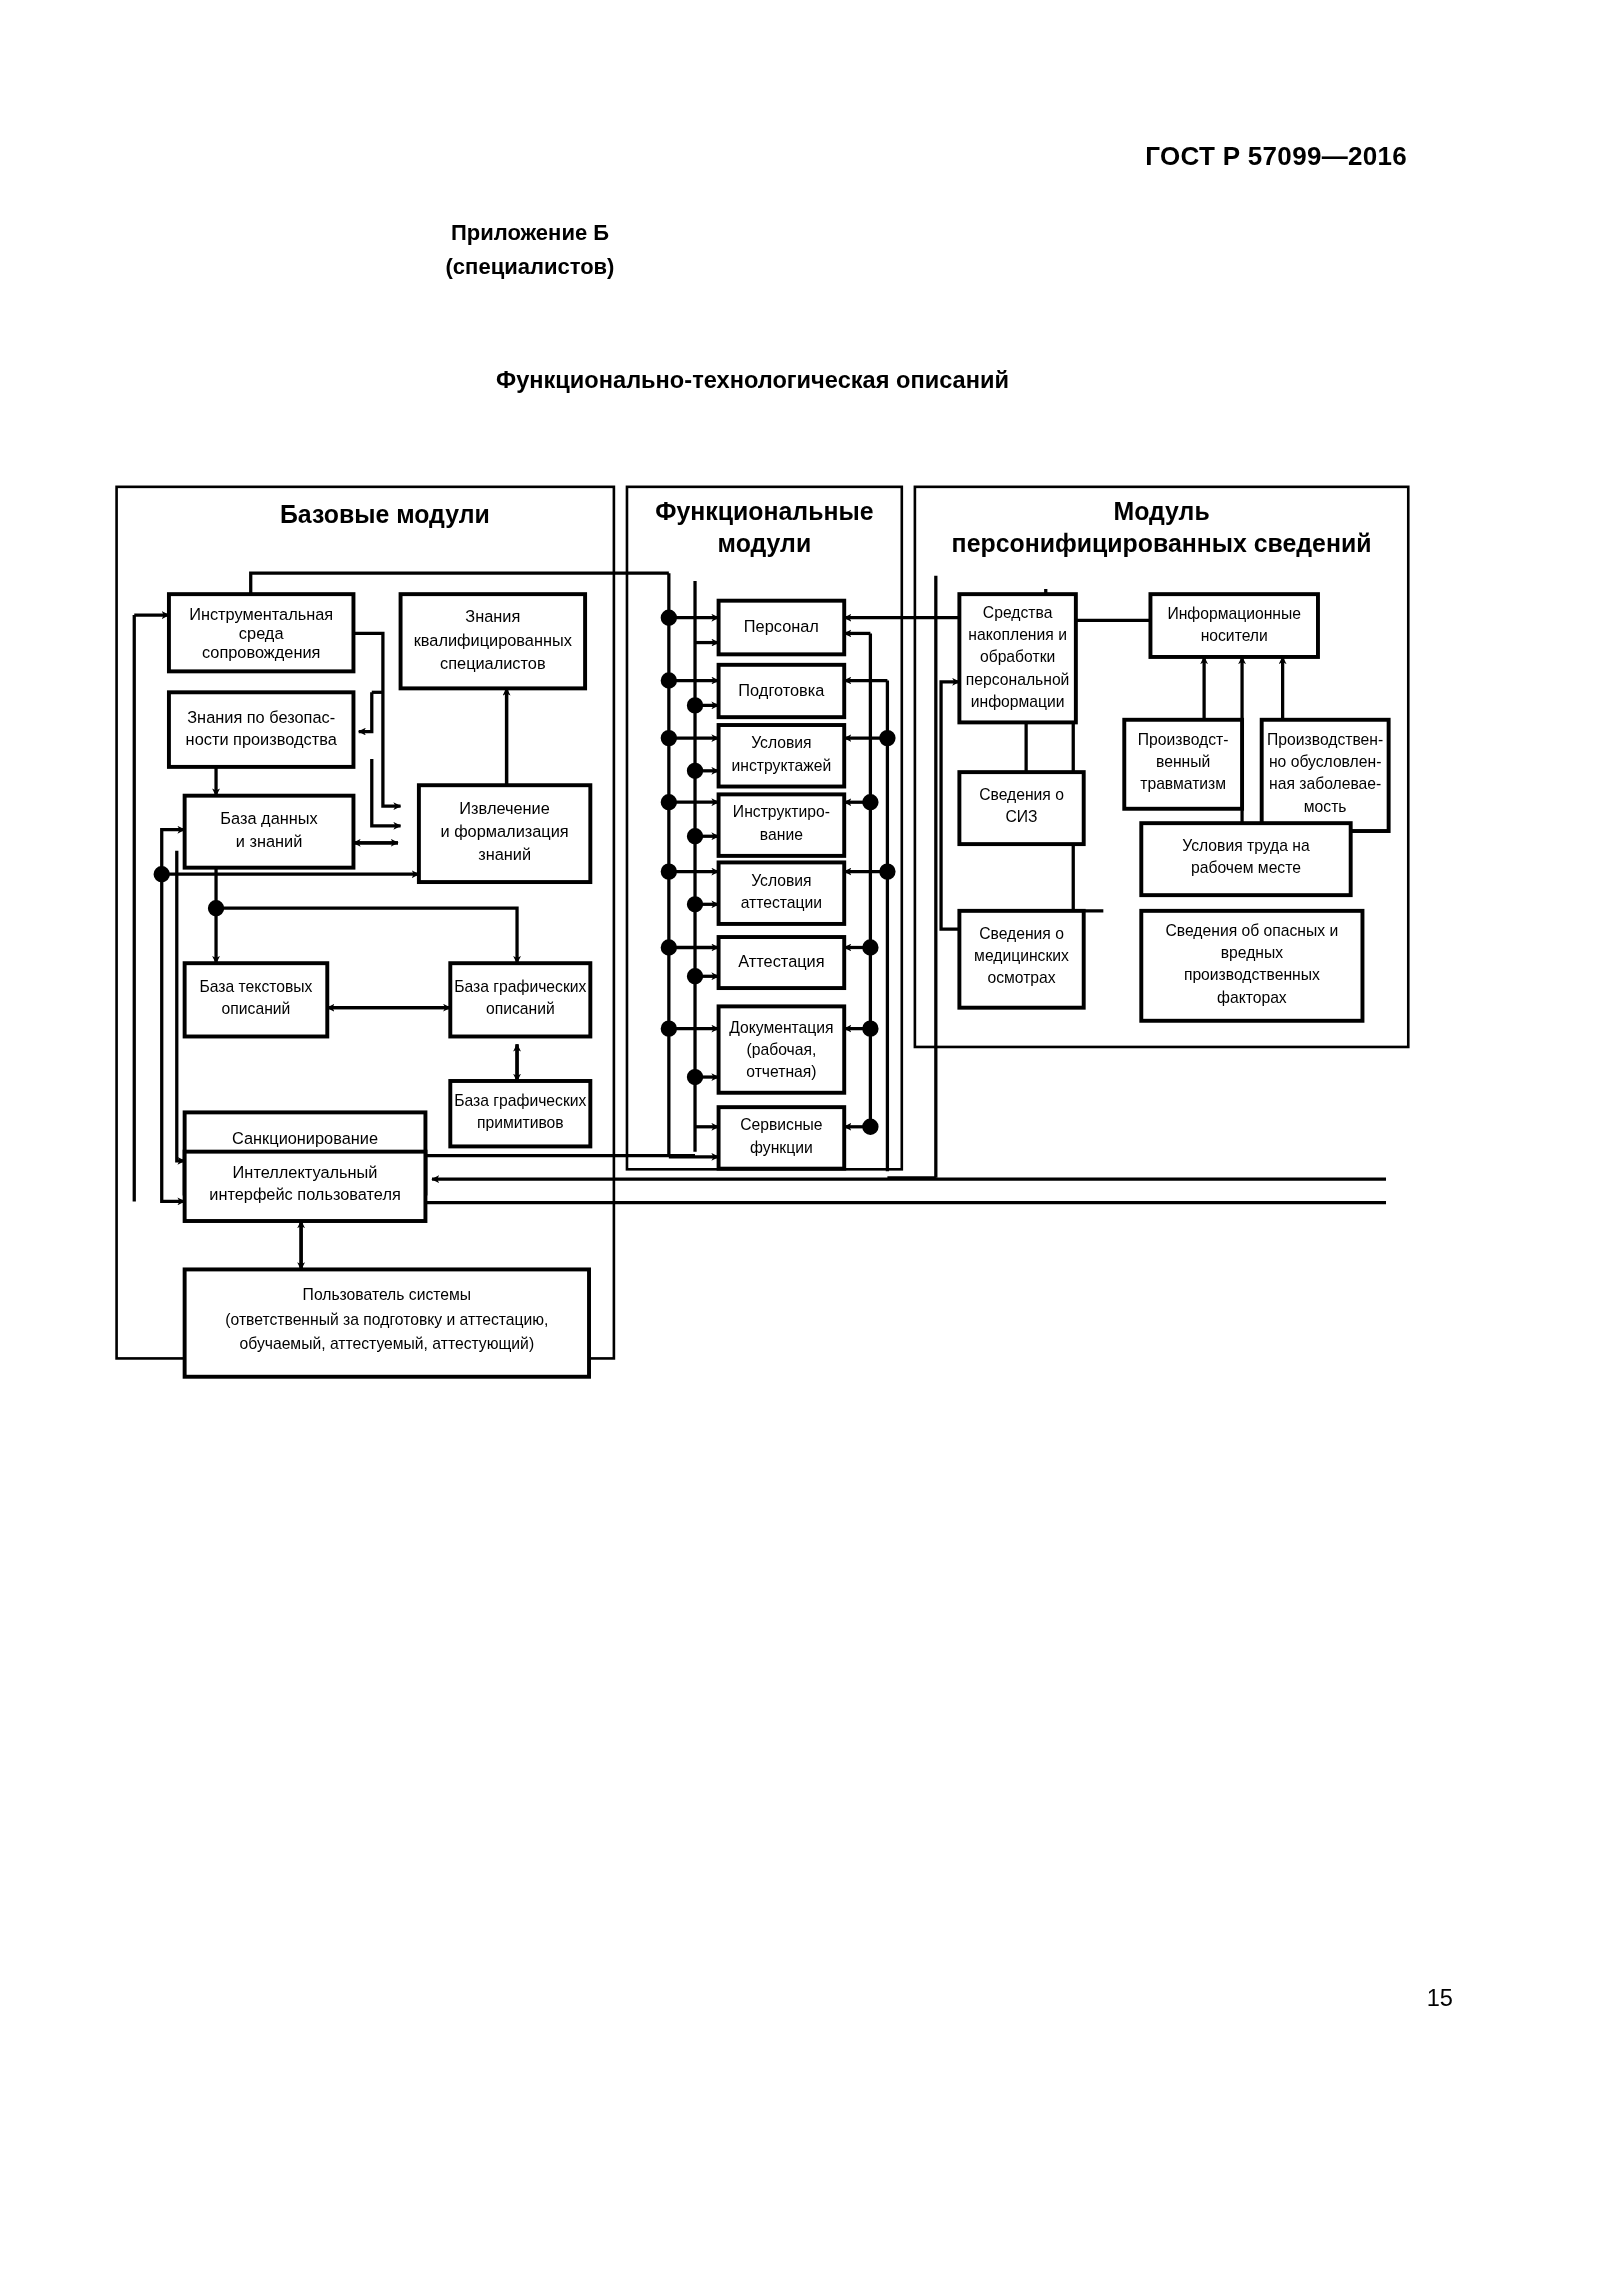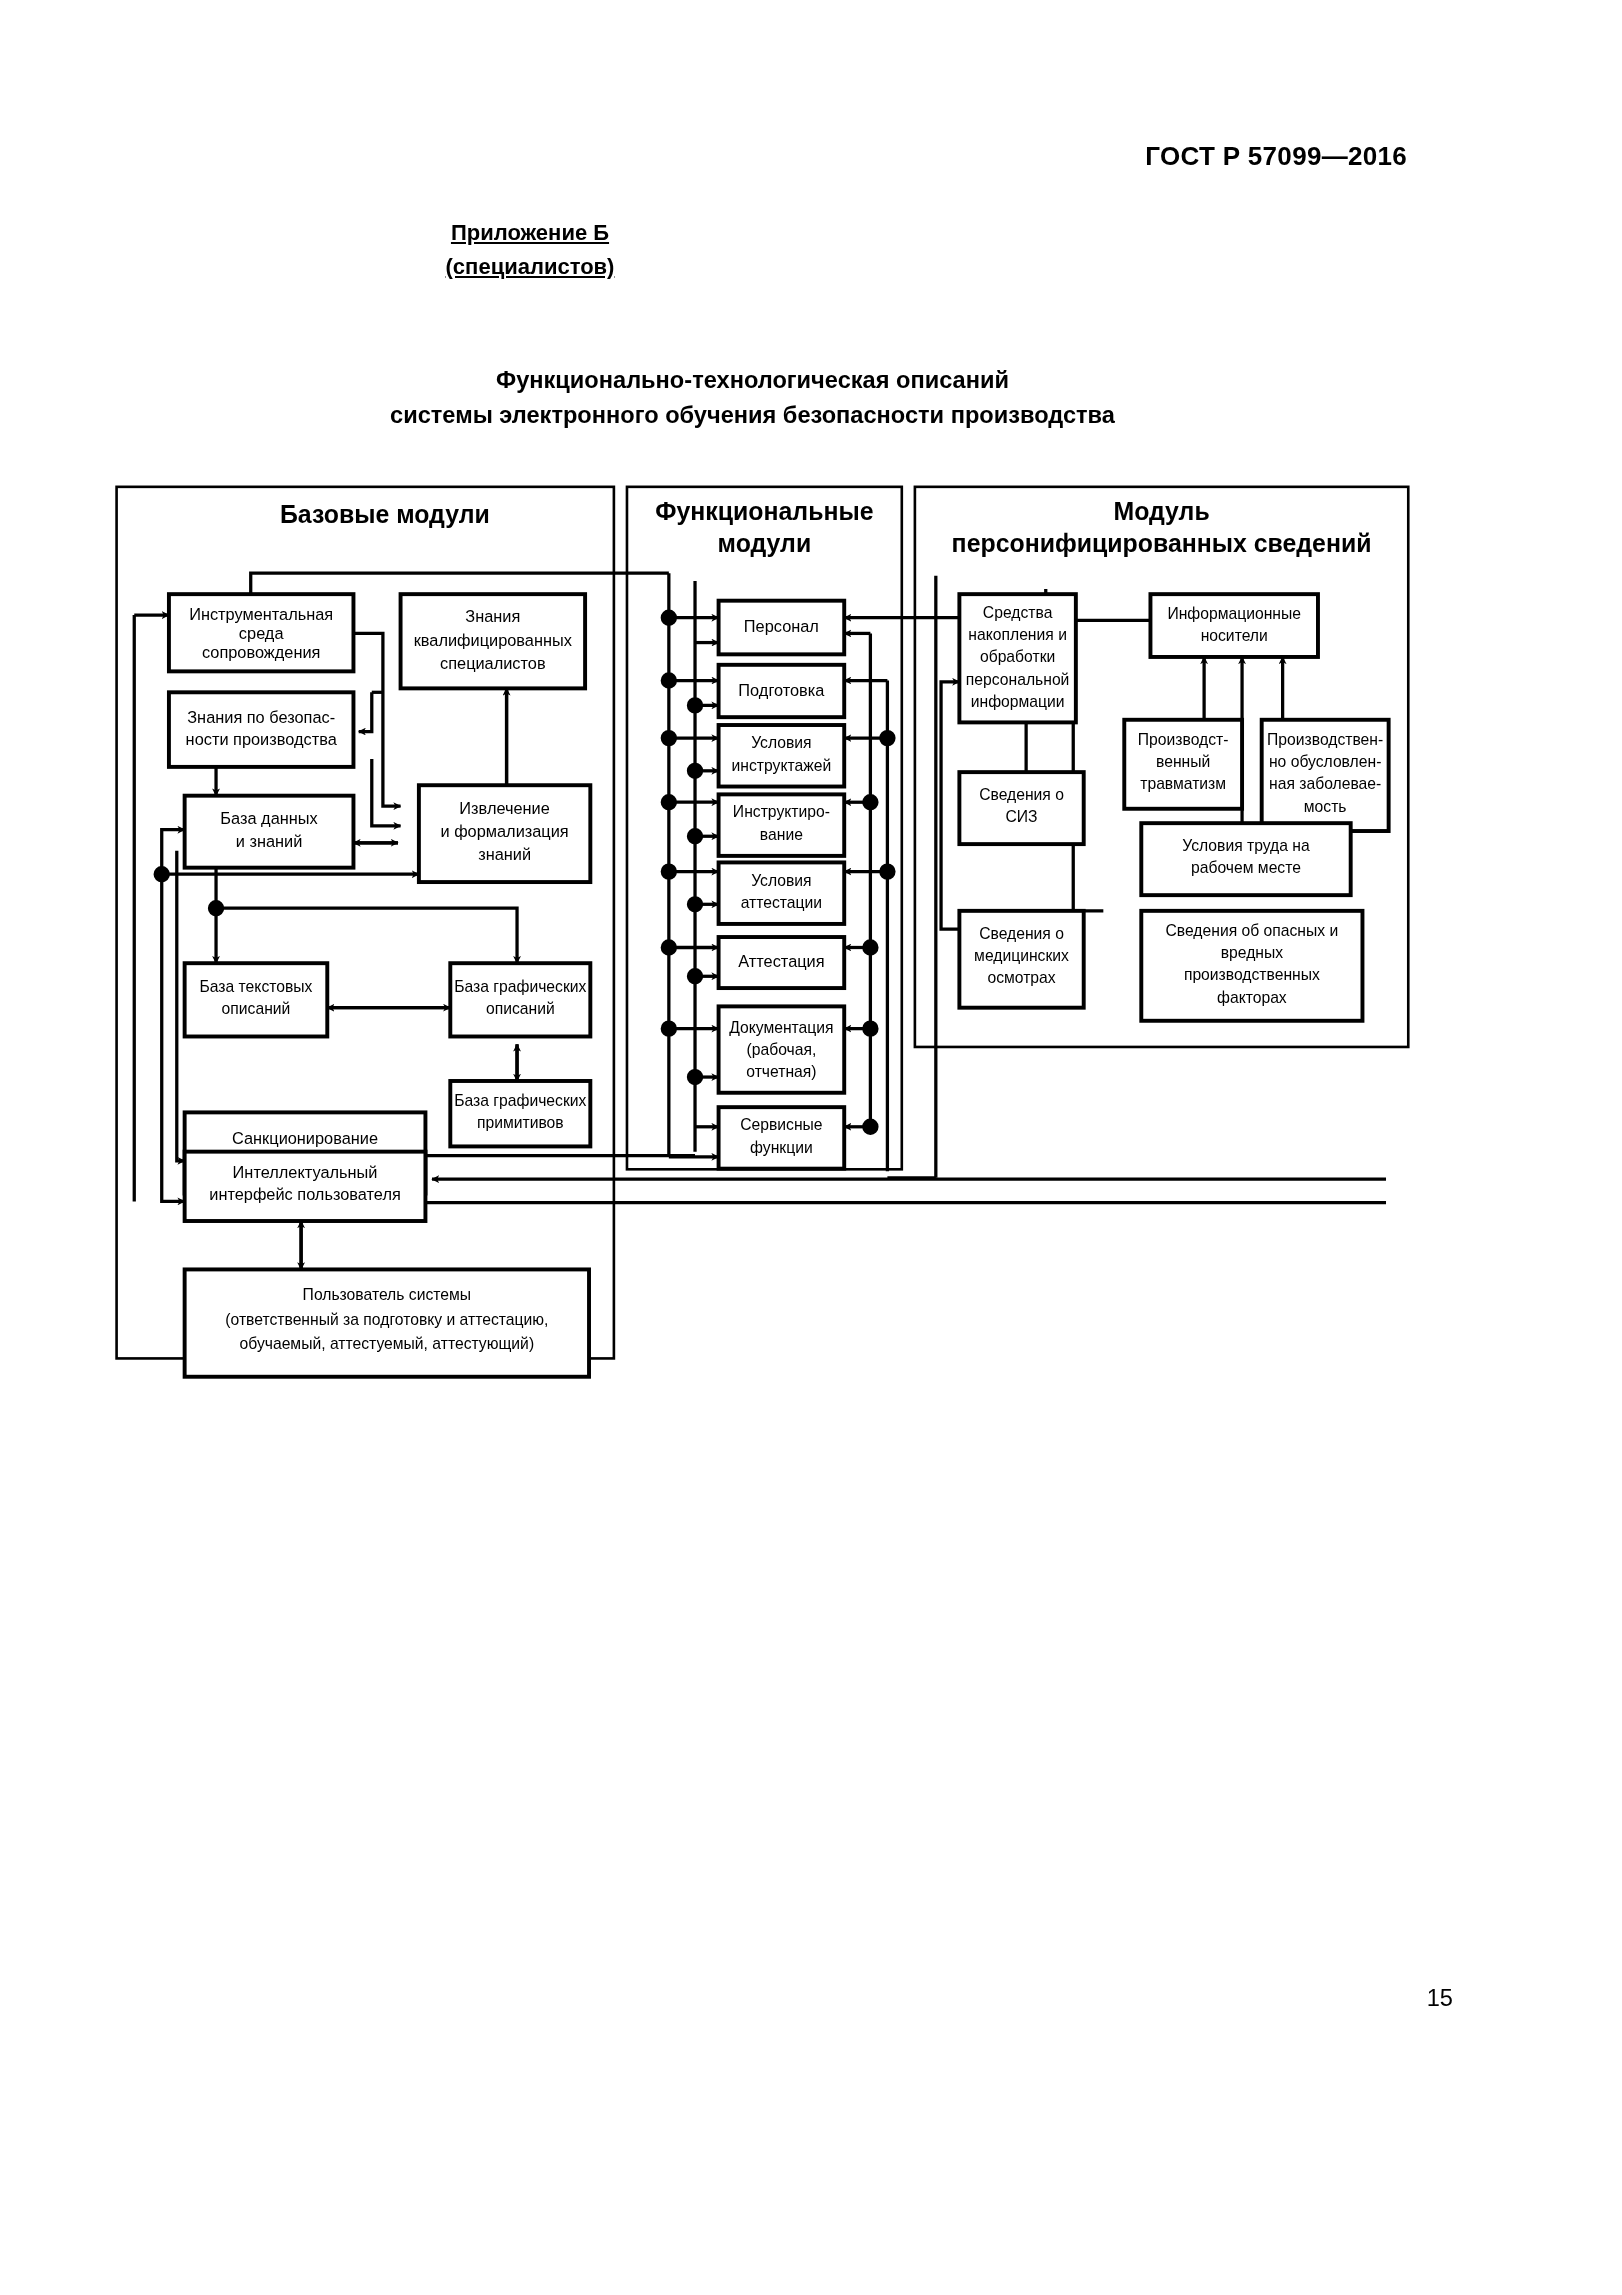--- a/index.html
+++ b/index.html
@@ -11,21 +11,21 @@
   }
   .page{position:absolute;inset:0;}
 
   .doc-header{
     position:absolute;top:141px;right:216px;
     font-size:26px;font-weight:700;letter-spacing:0.3px;white-space:nowrap;
   }
 
   .annex{
     position:absolute;top:216px;left:0;width:1060px;
-    text-align:center;font-size:22px;font-weight:700;line-height:1.55;text-decoration:underline;
+    text-align:center;font-size:22px;font-weight:700;line-height:1.55;
   }
   .annex div{white-space:nowrap;}
 
   .fig-title{
     position:absolute;top:363px;left:0;width:1505px;
     text-align:center;font-size:23.6px;font-weight:700;line-height:1.5;
   }
   .fig-title div{white-space:nowrap;}
 
   .diagram{position:absolute;left:0;top:0;width:1578px;height:1505px;}
@@ -58,21 +58,20 @@
 
   <div class="doc-header">ГОСТ Р 57099—2016</div>
 
   <div class="annex">
     <div>Приложение Б</div>
     <div>(специалистов)</div>
   </div>
 
   <div class="fig-title">
     <div>Функционально-технологическая описаний</div>
-    <div>системы электронного обучения безопасности производства</div>
   </div>
 
   <div class="diagram">
   <svg width="1623" height="1505" viewBox="0 0 2480 2300" xmlns="http://www.w3.org/2000/svg">
     <defs>
       <marker id="ah" viewBox="0 0 12 12" refX="11" refY="6" markerWidth="12" markerHeight="12" orient="auto-start-reverse" markerUnits="userSpaceOnUse">
         <path d="M0,0 L12,6 L0,12 L3.2,6 Z" fill="#000"></path>
       </marker>
     </defs>
 

